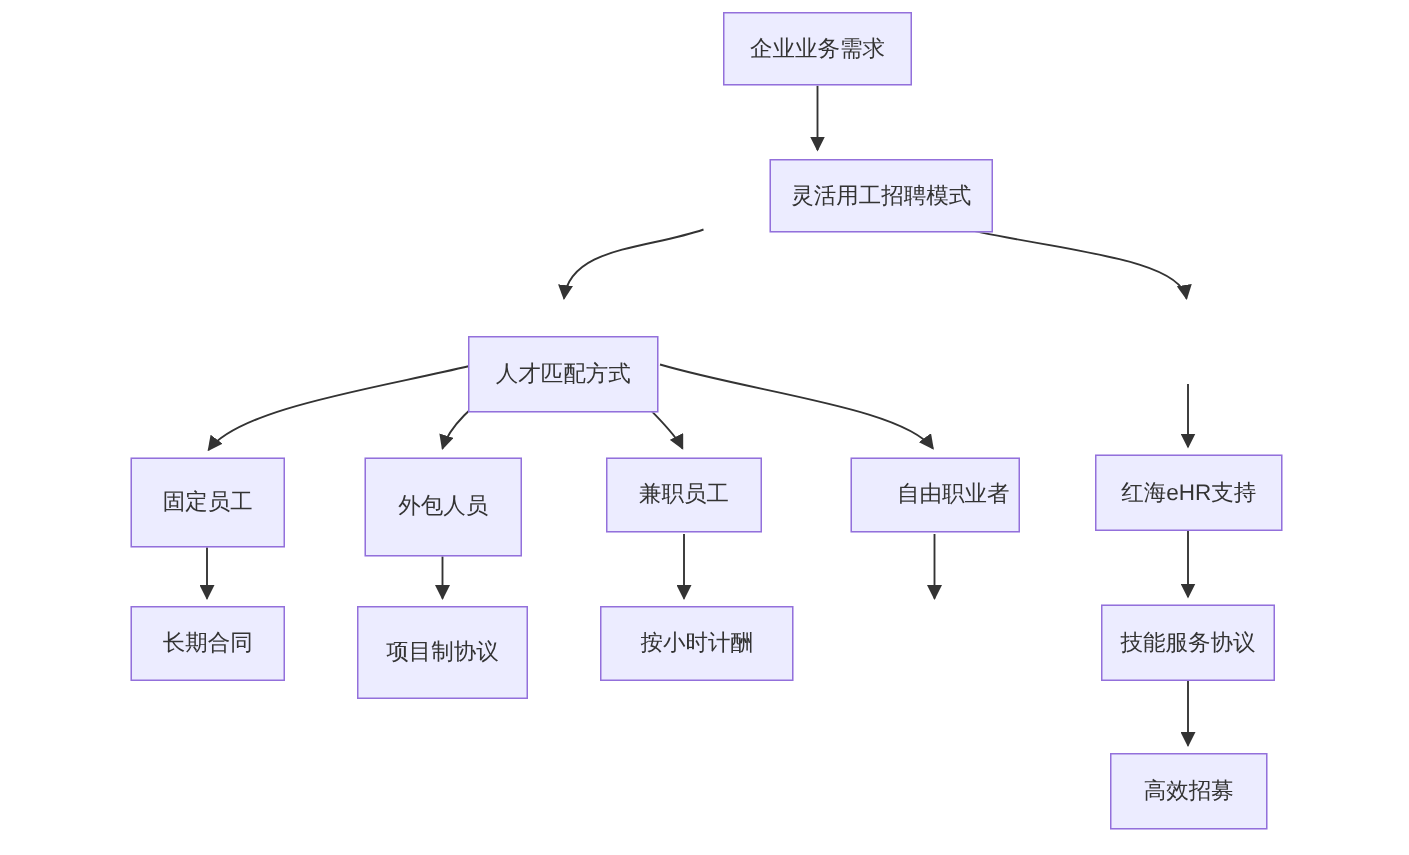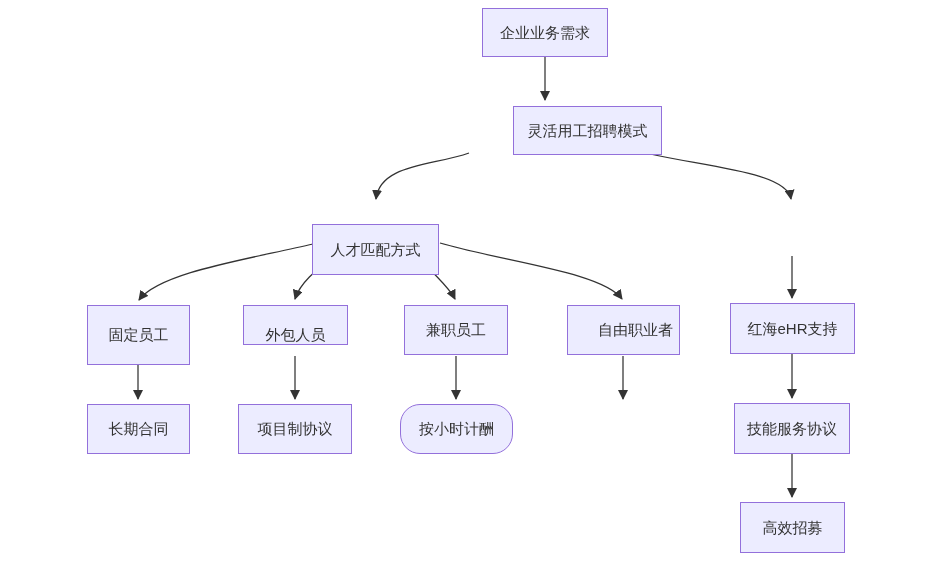--- a/index.html
+++ b/index.html
@@ -85,39 +85,39 @@
   </div>
   <div class="node" style="left:469px; top:106px; width:149px; height:49px;margin-left:44px;">
     <span>灵活用工招聘模式</span>
   </div>
   <div class="node" style="left:312px; top:204px; width:127px; height:51px;margin-top:20px;">
     <span>人才匹配方式</span>
   </div>
   <div class="node" style="left:87px;  top:305px; width:103px; height:60px;">
     <span>固定员工</span>
   </div>
-  <div class="node" style="left:243px; top:305px; width:105px; height:40px;align-items:flex-end;">
+  <div class="node" style="left:243px; top:305px; width:105px; height:66px;">
     <span>外包人员</span>
   </div>
   <div class="node" style="left:404px; top:305px; width:104px; height:50px;">
     <span>兼职员工</span>
   </div>
   <div class="node" style="left:567px; top:305px; width:113px; height:50px;padding-left:24px;">
     <span>自由职业者</span>
   </div>
   <div class="node" style="left:730px; top:303px; width:125px; height:51px;">
     <span>红海eHR支持</span>
   </div>
   <div class="node" style="left:87px;  top:404px; width:103px; height:50px;">
     <span>长期合同</span>
   </div>
-  <div class="node" style="left:238px; top:404px; width:114px; height:50px;text-align:center;">
+  <div class="node" style="left:238px; top:404px; width:114px; height:62px;text-align:center;">
     <span>项目制协议</span>
   </div>
-  <div class="node" style="left:400px; top:404px; width:113px; height:50px;border-radius:20px;">
+  <div class="node" style="left:400px; top:404px; width:129px; height:50px;">
     <span>按小时计酬</span>
   </div>
   <div class="node" style="left:734px; top:403px; width:116px; height:51px;">
     <span>技能服务协议</span>
   </div>
   <div class="node" style="left:740px; top:502px; width:105px; height:51px;">
     <span>高效招募</span>
   </div>
 
 </div>

